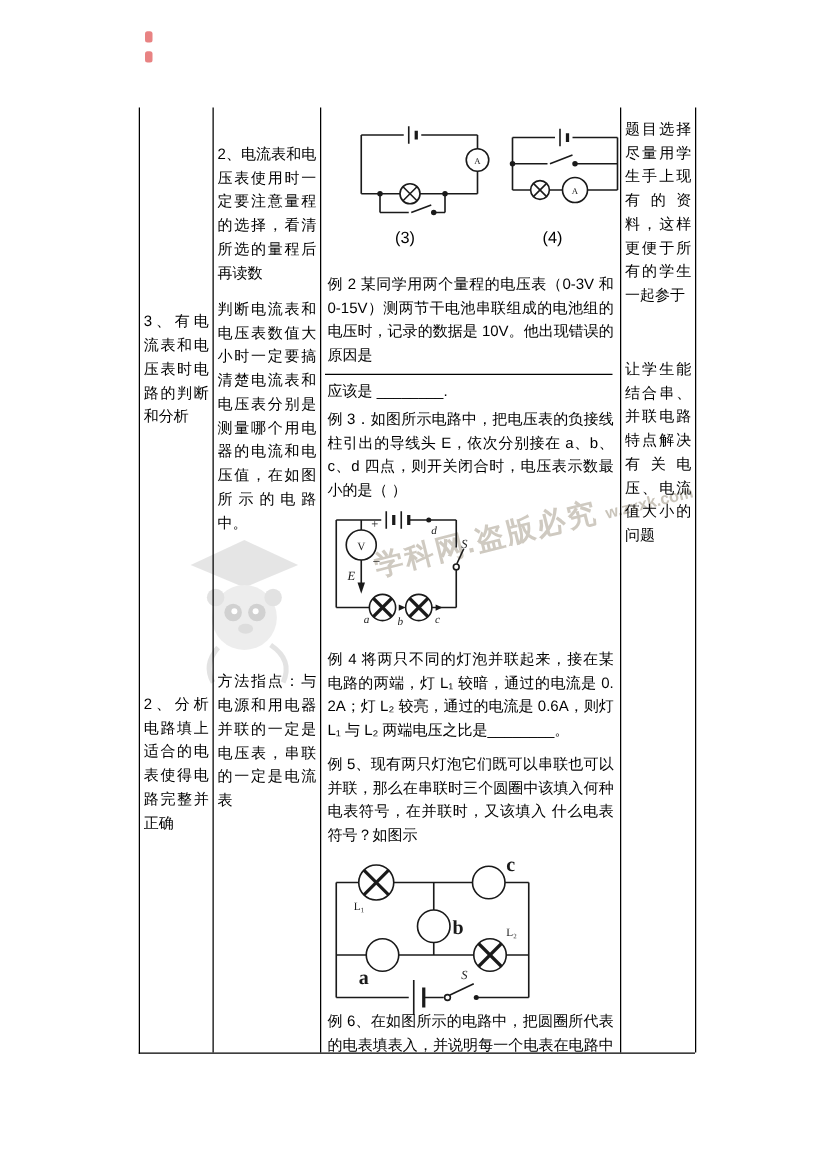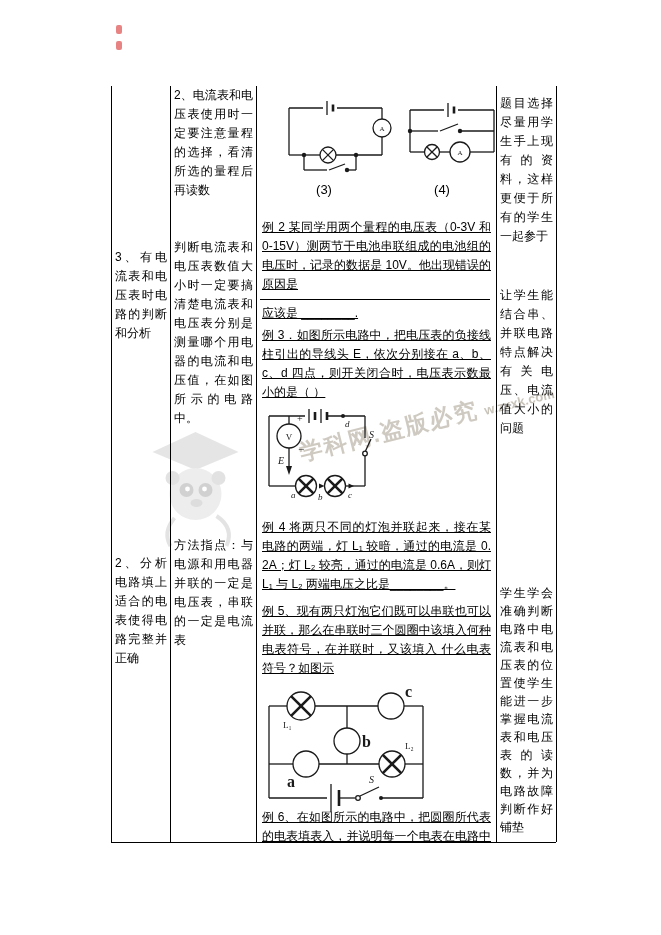--- a/index.html
+++ b/index.html
@@ -11,21 +11,21 @@
   .lesson-table { position:absolute; left:111px; top:86px; width:445px; height:757px;
                   border-left:1px solid #000; border-bottom:1px solid #000; }
   .col { position:absolute; top:0; height:100%; border-right:1px solid #000; overflow:hidden; }
   .col1 { left:0;   width:59px;  }
   .col2 { left:59px; width:86px; }
   .col3 { left:145px; width:240px; }
   .col4 { left:385px; width:60px; }
 
   .p { position:absolute; left:3px; right:3px; font-size:12px; line-height:19px;
        text-align:justify; text-justify:inter-character; word-break:break-all; }
-  .col3 .p { left:5px; right:5px;text-decoration:underline; }
+  .col3 .p { left:5px; right:5px; }
 
   
   .blank-line { position:absolute; left:3px; width:230px; border-top:1px solid #000; height:0; }
 
   
   .cir { position:absolute; }
   .cir line, .cir path, .cir polyline { stroke:#1a1a1a; stroke-width:1.3; fill:none; }
   .cir circle.meter { stroke:#1a1a1a; stroke-width:1.3; fill:none; }
   .cir circle.dot { fill:#1a1a1a; stroke:none; }
   .cir .thick { stroke-width:2.6; }
@@ -70,21 +70,21 @@
   </svg>
 
   <div class="lesson-table">
 
     <div class="col col1">
       <p class="p" style="top:162px">3、有电流表和电压表时电路的判断和分析</p>
       <p class="p" style="top:468px">2、分析电路填上适合的电表使得电路完整并正确</p>
     </div>
 
     <div class="col col2">
-      <p class="p" style="top:0">2、电流表和电压表使用时一定要注意量程的选择，看清所选的量程后再读数</p>
+      <p class="p" style="top:28px">2、电流表和电压表使用时一定要注意量程的选择，看清所选的量程后再读数</p>
       <p class="p" style="top:152px">判断电流表和电压表数值大小时一定要搞清楚电流表和电压表分别是测量哪个用电器的电流和电压值，在如图所示的电路中。</p>
       <p class="p" style="top:450px">方法指点：与电源和用电器并联的一定是电压表，串联的一定是电流表</p>
     </div>
 
     <div class="col col3">
 
       <svg class="cir" style="left:22px; top:14px;" width="115" height="80" viewBox="0 0 115 80">
         <g>
           <line x1="10" y1="8" x2="44" y2="8"></line>
           <line x1="48" y1="1" x2="48" y2="15"></line>
@@ -258,17 +258,16 @@
           <line x1="120" y1="114" x2="162" y2="114"></line>
         </g>
       </svg>
 
       <p class="p" style="top:722px">例 6、在如图所示的电路中，把圆圈所代表的电表填表入，并说明每一个电表在电路中所起</p>
     </div>
 
     <div class="col col4">
       <p class="p" style="top:200px">让学生能结合串、并联电路特点解决有关电压、电流值大小的问题</p>
       <p class="p" style="top:8px">题目选择尽量用学生手上现有的资料，这样更便于所有的学生一起参于</p>
-      <p class="p" style="top:498px; line-height:18px">学生学会准确判断电路中电流表和电压表的位置使学生能进一步掌握电流表和电压表的读数，并为电路故障判断作好铺垫</p>
     </div>
 
   </div>
 </div>
 
 </body></html>

